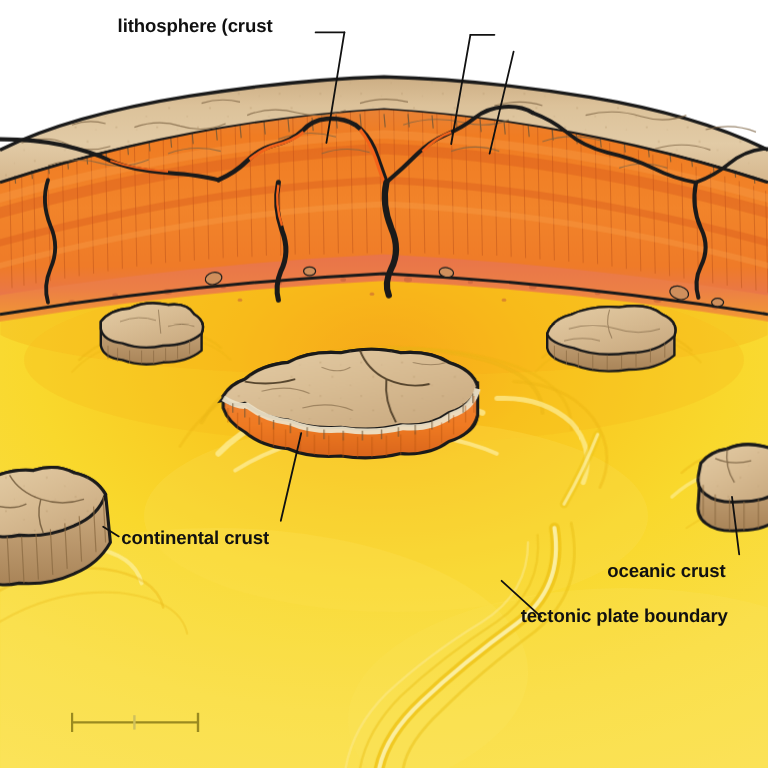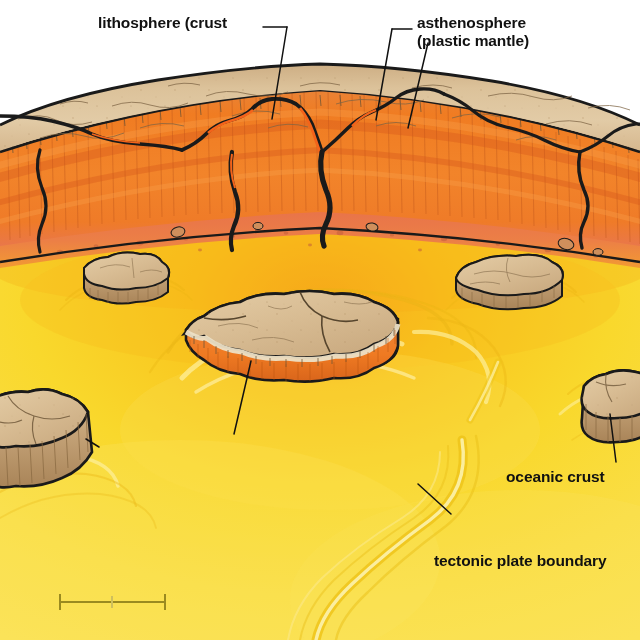--- a/index.html
+++ b/index.html
@@ -14,21 +14,21 @@
     font-size:15.5px;
     line-height:18px;
     color:#111111;
     white-space:pre;
     letter-spacing:-0.1px;
   }
   #lbl-lith{left:98px;  top:14px;  text-align:left;}
   #lbl-asth{left:417px; top:14px;  text-align:left;}
   #lbl-cont{left:101px; top:440px;}
   #lbl-ocean{left:506px;top:468px;text-align:center;}
-  #lbl-tect{left:434px; top:505px;margin-top:47px;}
+  #lbl-tect{left:434px; top:505px;}
 </style>
 </head>
 <body>
 
 <div id="stage">
 
 <svg id="scene" viewBox="0 0 640 640">
   <defs>
 
     <linearGradient id="gCrustTop" x1="0" y1="0" x2="0" y2="1">
@@ -449,20 +449,20 @@
   <g stroke="#9a8a20" stroke-width="2" stroke-linecap="butt">
     <path d="M60,602 L165,602"></path>
     <path d="M60,594 L60,610"></path>
     <path d="M112,596 L112,608" stroke="#cfc05c"></path>
     <path d="M165,594 L165,610"></path>
   </g>
 </svg>
 
 <div class="lbl" id="lbl-lith"><span>lithosphere (crust</span><br></div>
 
-<div class="lbl" id="lbl-asth"><span>asthenosphere</span><br><span>(plastic mantle)</span></div>
-
+
+<div class="lbl" id="lbl-cont">continental crust</div>
 
 <div class="lbl" id="lbl-ocean">oceanic crust</div>
 
 <div class="lbl" id="lbl-tect">tectonic plate boundary</div>
 
 </div>
 
 </body></html>

